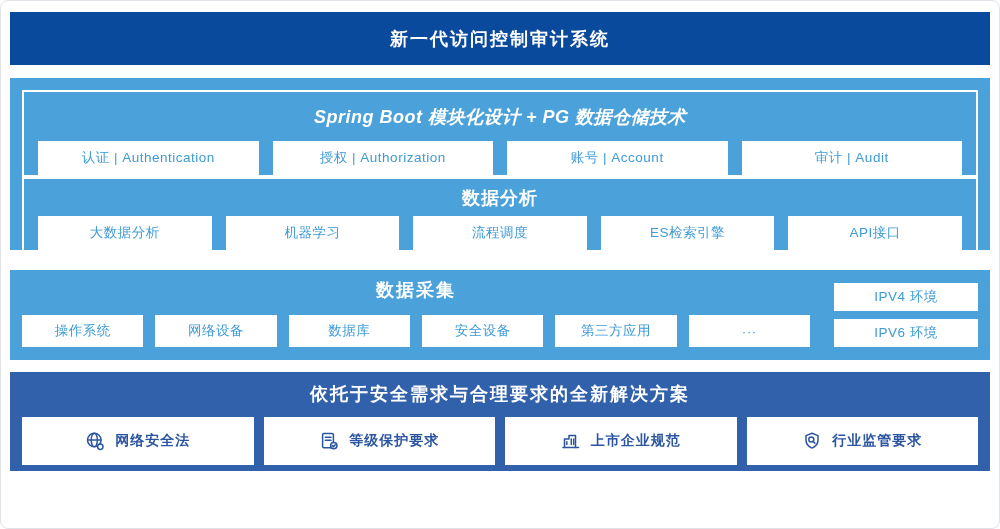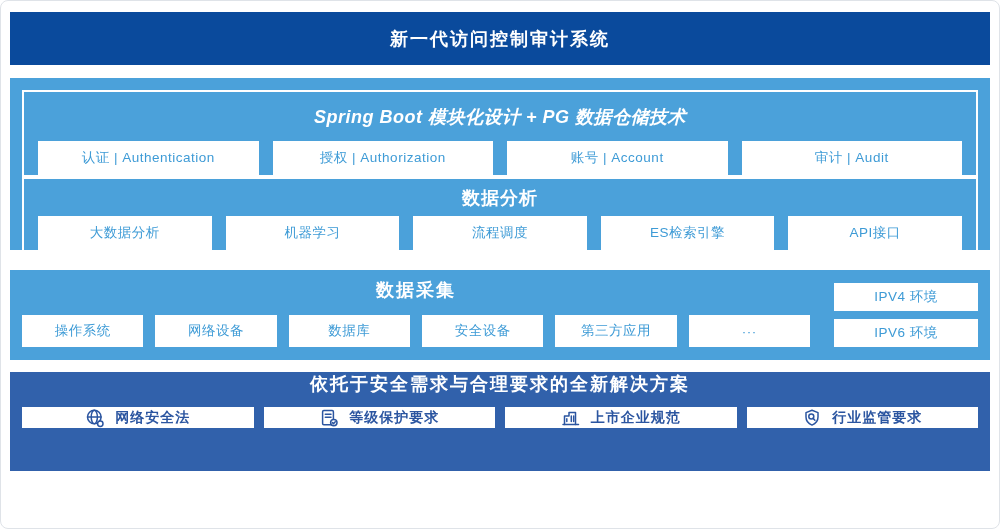--- a/index.html
+++ b/index.html
@@ -65,24 +65,25 @@
   .collection .cells{padding:13px 12px;gap:12px;}
   .collection .cell{height:32px;}
   .network{
     box-sizing:border-box;width:168px;background:var(--light-blue);
     padding:13px 12px;display:flex;flex-direction:column;gap:8px;
   }
   .network .cell{height:auto;flex:1;text-align:right;}
   
   .solution{
     box-sizing:border-box;height:99px;background:var(--solution-blue);
+    padding-top:10px;
   }
   .solution .cells{margin-top:11px;padding:0 12px;gap:10px;}
   .solution .cell{
-    height:21px;gap:10px;
+    height:48px;gap:10px;
     color:var(--solution-text-blue);font-size:14px;font-weight:bold;
     letter-spacing:1px;
   }
   .icon{display:flex;align-items:center;}
   .icon svg{display:block;}
 </style>
 </head>
 <body>
 
 <div class="canvas">

